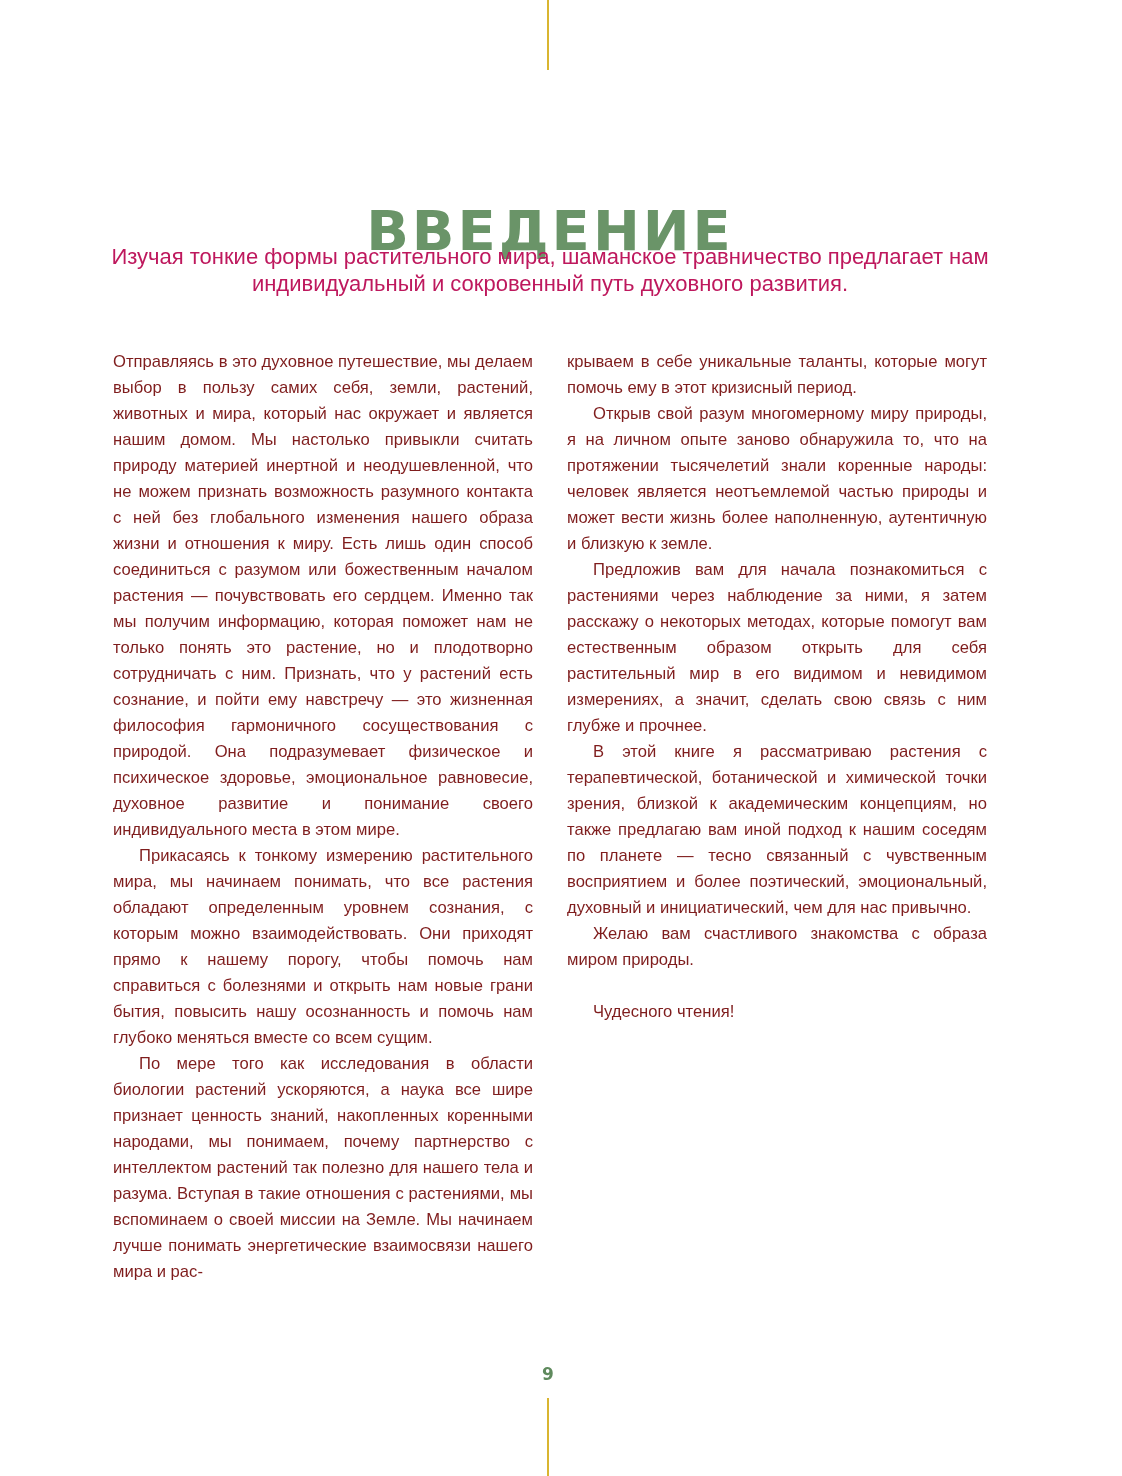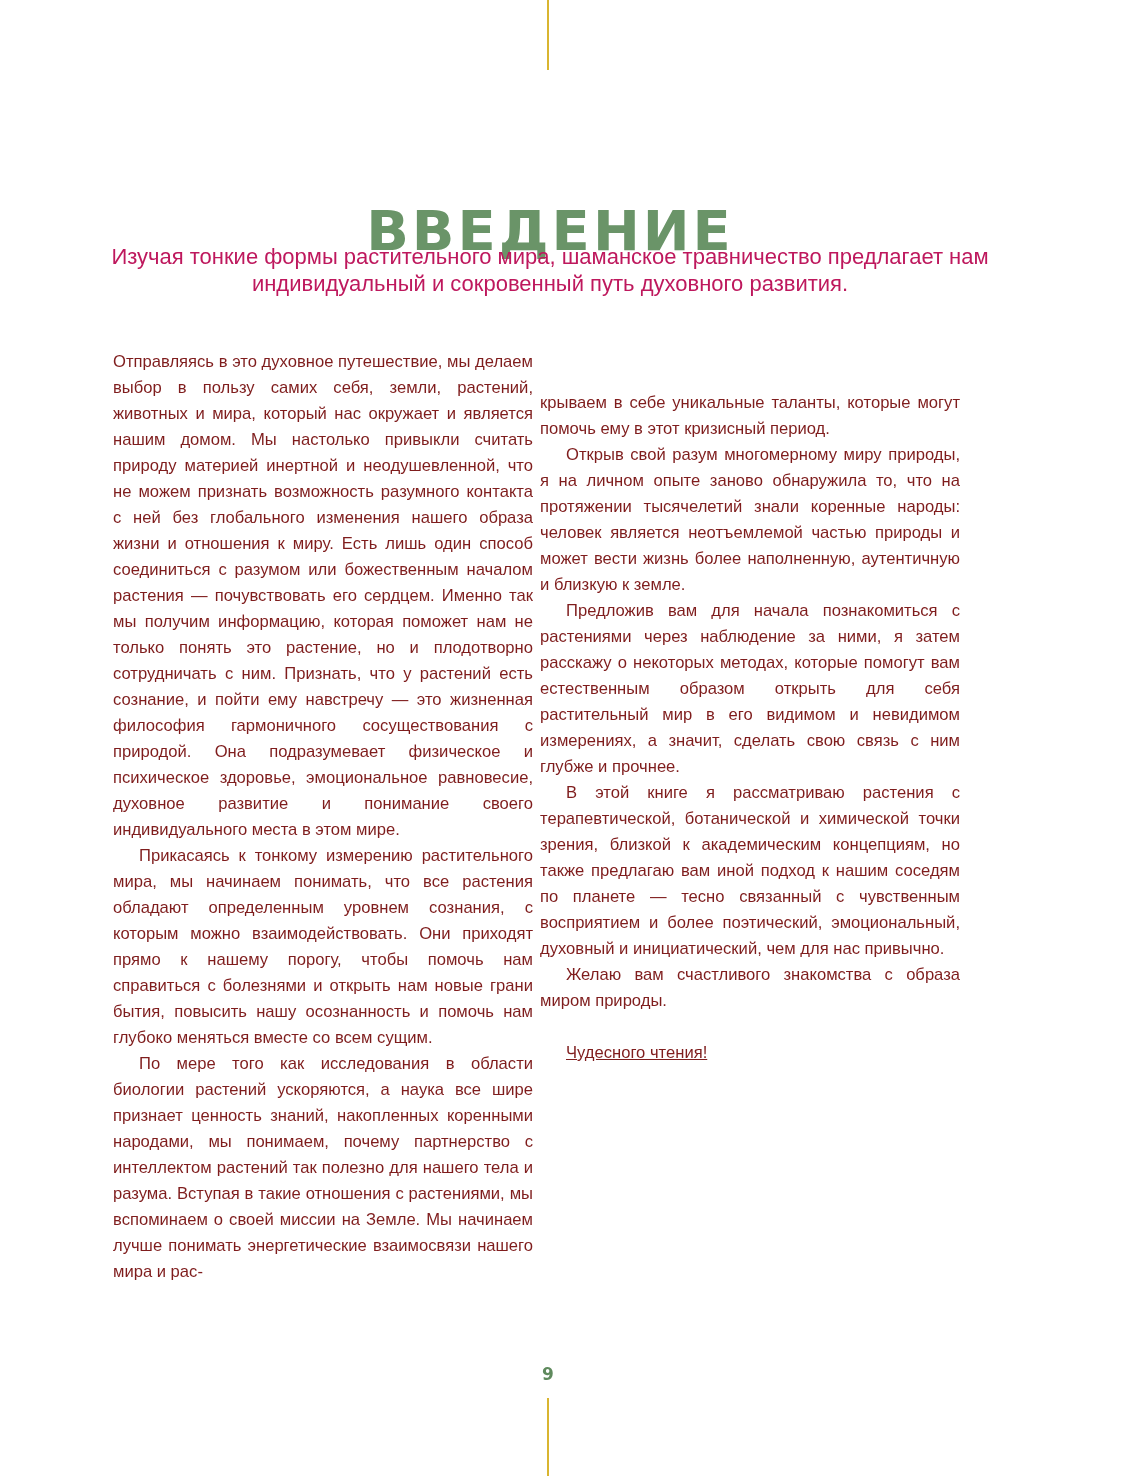--- a/index.html
+++ b/index.html
@@ -21,24 +21,24 @@
       position: absolute; top: 243px; left: 100px; width: 900px; text-align: center;
       font-family: "Liberation Sans", sans-serif; font-size: 22px; line-height: 27px;
       color: #be185d;
     }
     .col {
       position: absolute; top: 349px; width: 420px;
       font-family: "Liberation Sans", sans-serif; font-size: 16.6px; line-height: 26px;
       color: #7f1d1d; text-align: justify; hyphens: manual;
     }
     .col.left { left: 113px; }
-    .col.right { left: 540px; margin-top: 41px; }
+    .col.right { left: 567px; }
     .col p { margin: 0; text-indent: 26px; }
     .col p.noindent { text-indent: 0; }
-    .col p.closing { margin-top: 26px; text-decoration: underline; }
+    .col p.closing { margin-top: 26px; }
     .page-number {
       position: absolute; top: 1364px; left: 0; width: 1096px; text-align: center;
       font-family: "DejaVu Sans", sans-serif; font-weight: bold; font-size: 17px;
       color: #5f8a5d;
     }
   </style>
 </head>
 <body>
 
 <div class="vline top"></div>

